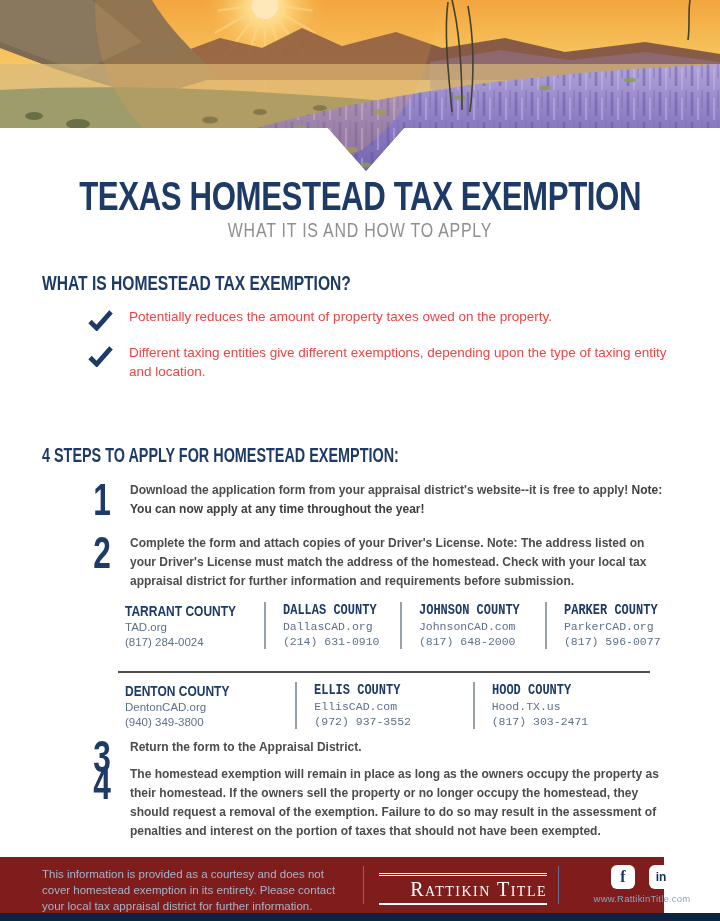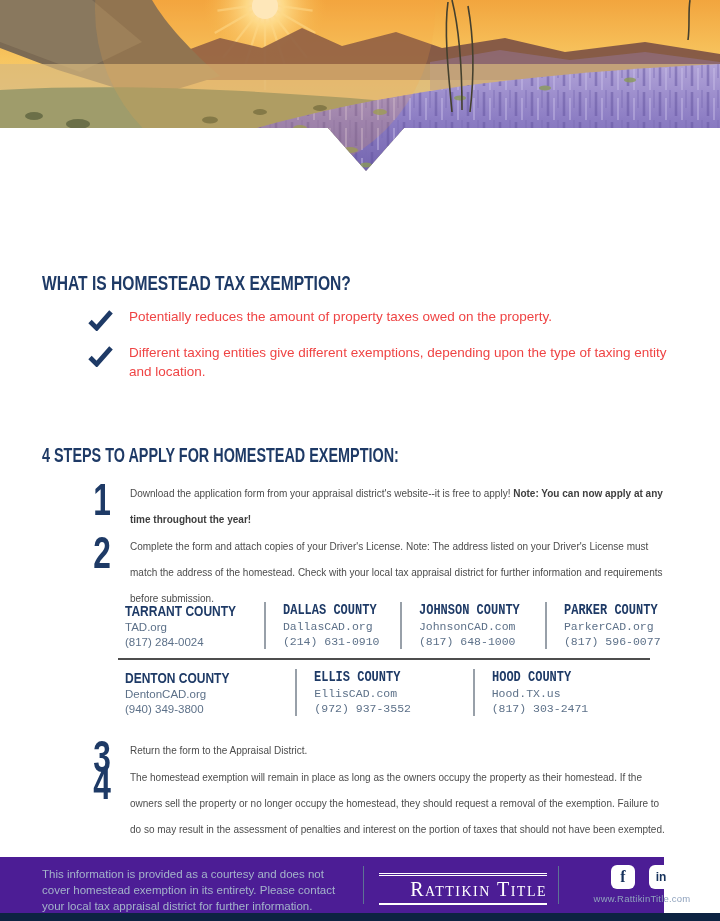--- a/index.html
+++ b/index.html
@@ -21,36 +21,36 @@
   
   .bullets{position:absolute;top:308px;left:88px;width:585px;}
   .bullet{display:flex;gap:16px;margin-bottom:13px;}
   .check{flex:0 0 25px;width:25px;height:21px;margin-top:2px;}
   .btxt{font-size:13.5px;line-height:18.5px;color:#ef4444;max-width:545px;}
   
   .step{position:absolute;left:88px;display:flex;gap:14px;width:590px;}
   .step1{top:480px;} .step2{top:533px;} .step3{top:737px;} .step4{top:764px;}
   .snum{flex:0 0 28px;width:28px;text-align:center;font-size:44px;line-height:40px;font-weight:700;
         color:#1e3a66;transform:scaleX(0.72);transform-origin:center top;}
-  .stxt{font-size:10px;line-height:26px;color:#4c4c4c;max-width:543px;padding-top:1px;}
+  .stxt{font-size:12px;line-height:19px;color:#4c4c4c;max-width:543px;padding-top:1px;font-weight:bold;}
   .stxt b{color:#3e3e3e;}
   
   .counties{position:absolute;top:602px;left:118px;width:532px;}
   .crow{display:flex;}
-  .crow1{padding-bottom:9px;border-bottom:2px solid #4d4d4d;}
+  .crow1{padding-bottom:22px;border-bottom:2px solid #4d4d4d;}
   .crow2{padding-top:9px;}
   .cell{flex:1 1 25%;padding-left:17px;box-sizing:border-box;}
   .cell:first-child{padding-left:7px;border-left:none;}
   .cell + .cell{border-left:2px solid #98a0a9;font-family:Liberation Mono, monospace;}
   .cname{font-size:15px;font-weight:700;color:#1e3a66;white-space:nowrap;
         transform:scaleX(0.8);transform-origin:left center;line-height:17px;}
   .csite,.cphone{font-size:11.5px;line-height:14.5px;color:#5d7189;}
   .csite{margin-top:1px;}
   
-  .footer{position:absolute;top:857px;left:0;width:664px;height:64px;background:#4c1d95;}
+  .footer{position:absolute;top:857px;left:0;width:664px;height:64px;background:#7f1d1d;}
   .footer-strip{position:absolute;left:0;top:56px;width:720px;height:8px;background:#0d2342;}
   .disclaimer{position:absolute;left:42px;top:9px;width:320px;font-size:11.5px;line-height:16px;
         color:#a4b4ca;white-space:pre-line;}
   .vdiv{position:absolute;top:9px;width:1px;height:38px;background:#5d7294;}
   .vdiv1{left:363px;} .vdiv2{left:558px;}
   .logo{position:absolute;left:379px;top:16px;width:168px;text-align:right;color:#ffffff;
         border-top:3px double #ffffff;border-bottom:2px solid #ffffff;padding:2px 0 3px 0;}
   .logo-text{font-family:"Liberation Serif", serif;font-variant:small-caps;font-size:20px;
         letter-spacing:1.5px;line-height:22px;white-space:nowrap;}
   .social{position:absolute;left:576px;top:8px;width:132px;text-align:center;}
@@ -154,20 +154,24 @@
         <path d="M452 112 C448 70 444 30 448 2"></path>
         <path d="M462 110 C462 64 458 24 452 0"></path>
         <path d="M470 112 C475 70 473 34 468 6"></path>
         <path d="M688 40 C690 26 688 12 690 0"></path>
       </g>
 
       <circle cx="265" cy="10" r="170" fill="#f7a843" opacity="0.18"></circle>
     </g>
   </svg>
 
+  <div class="title-block">
+    <h1 class="main-title">TEXAS HOMESTEAD TAX EXEMPTION</h1>
+    <div class="sub-title">WHAT IT IS AND HOW TO APPLY</div>
+  </div>
 
   <h2 class="sec-h sec-h1">WHAT IS HOMESTEAD TAX EXEMPTION?</h2>
 
   <div class="bullets">
     <div class="bullet">
       <svg class="check" viewBox="0 0 26 22">
         <path d="M2 12 L9 19 L24 2" fill="none" stroke="#1e3a66" stroke-width="5"></path>
         </svg>
       <div class="btxt">Potentially reduces the amount of property taxes owed on the property.</div>
     </div>
@@ -199,21 +203,21 @@
         <div class="cphone">(817) 284-0024</div>
       </div>
       <div class="cell">
         <div class="cname">DALLAS COUNTY</div>
         <div class="csite">DallasCAD.org</div>
         <div class="cphone">(214) 631-0910</div>
       </div>
       <div class="cell">
         <div class="cname">JOHNSON COUNTY</div>
         <div class="csite">JohnsonCAD.com</div>
-        <div class="cphone">(817) 648-1000</div>
+        <div class="cphone">(817) 648-2000</div>
       </div>
       <div class="cell">
         <div class="cname">PARKER COUNTY</div>
         <div class="csite">ParkerCAD.org</div>
         <div class="cphone">(817) 596-0077</div>
       </div>
     </div>
     <div class="crow crow2">
       <div class="cell">
         <div class="cname">DENTON COUNTY</div>

